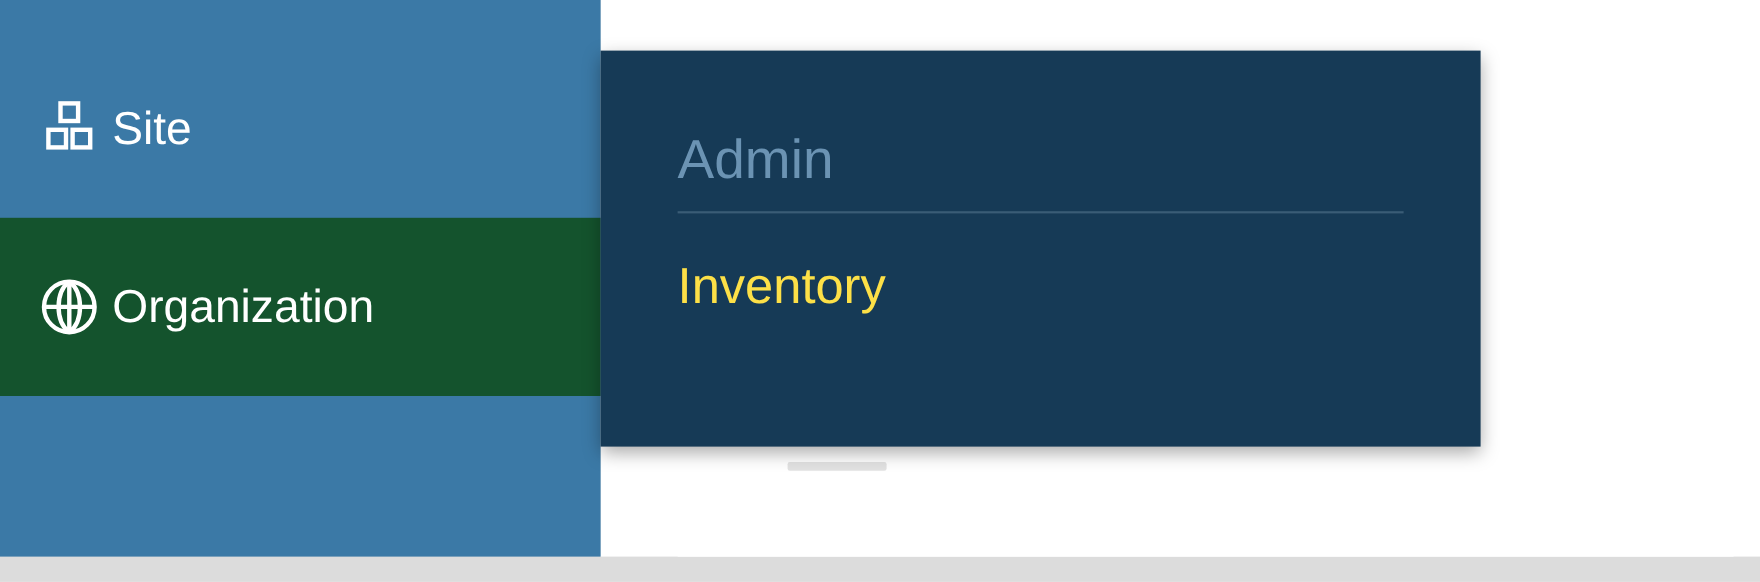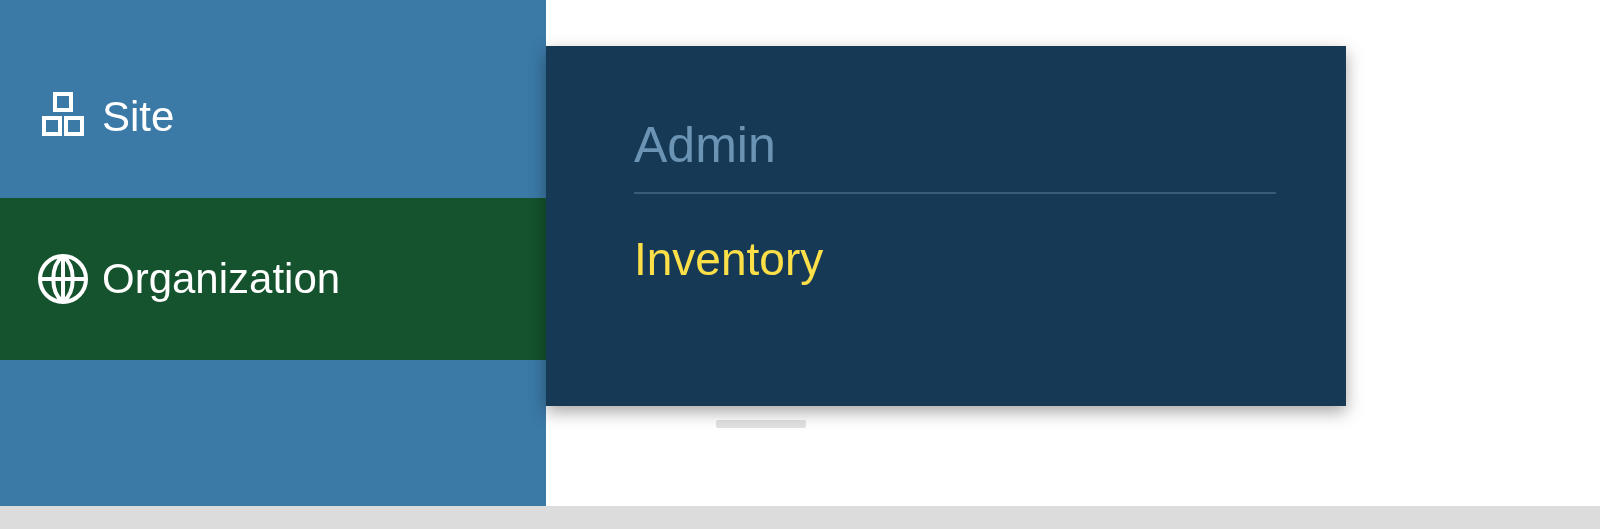--- a/index.html
+++ b/index.html
@@ -51,21 +51,21 @@
     .side-icon svg { width: 54px; height: 54px; stroke: #ffffff; fill: none; stroke-width: 4; }
 
     
     .flyout {
       position: absolute;
       left: 546px; top: 46px;
       width: 800px; height: 360px;
       background: #163a56;
       box-shadow: 0 6px 16px rgba(0,0,0,0.35);
       display: flex;
-      padding: 70px 70px 0 88px;
+      padding: 70px 70px 0 70px;
       gap: 70px;
     }
     .flyout-col { flex: 1 1 0; }
     .flyout-col h3 {
       font-size: 50px;
       font-weight: 400;
       color: #6b93b3;
       padding-bottom: 18px;
       border-bottom: 2px solid #3a5c76;
       margin-bottom: 38px;

